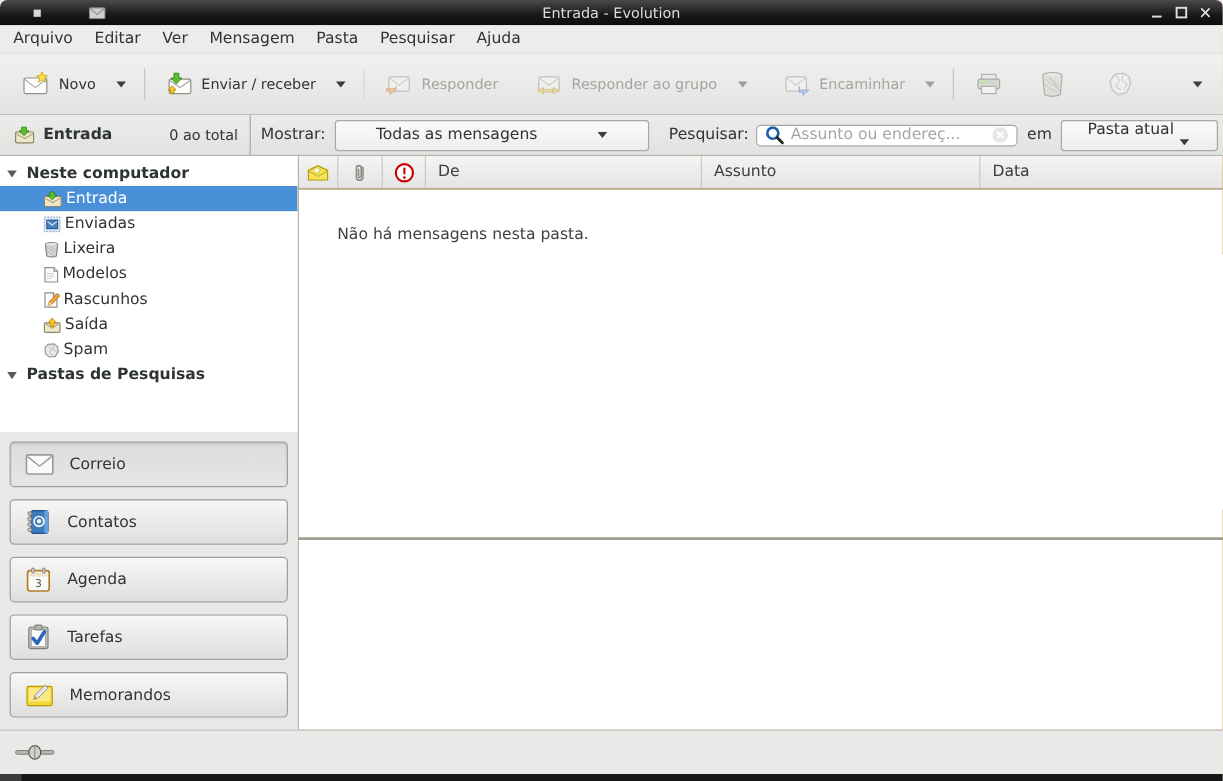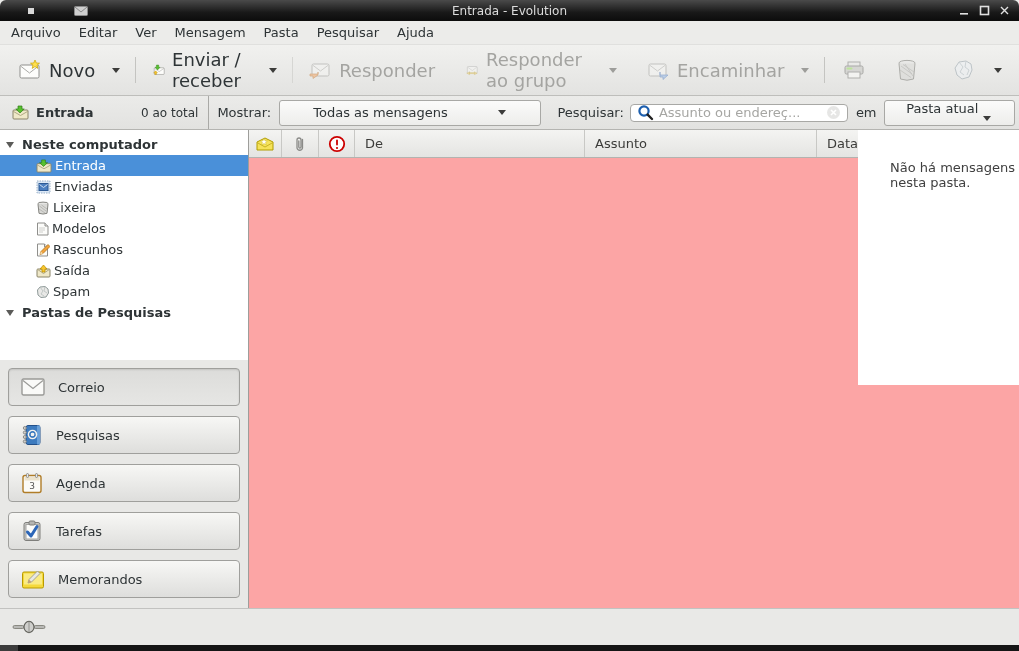--- a/index.html
+++ b/index.html
@@ -34,21 +34,21 @@
   }
   .menu-item { padding:3px 9px; }
 
   
   .toolbar {
     position:absolute; top:45px; left:0; right:0; height:51px;
     background:linear-gradient(#f1f1ef,#e3e3e1);
     border-bottom:1px solid #bebebb;
     display:flex; align-items:center; padding:0 10px;
   }
-  .tb-btn { display:flex; align-items:center; gap:7px; padding:6px 8px; border-radius:3px; font-size:18px; }
+  .tb-btn { display:flex; align-items:center; gap:7px; padding:6px 8px; border-radius:3px; font-size:12px; }
   .tb-btn.disabled { color:#a4a4a1; }
   .tb-btn.disabled svg { opacity:.5; }
   .tb-caret { margin-left:2px; padding:10px 7px; display:flex; align-items:center; }
   .caret { width:0; height:0; border-left:4px solid transparent; border-right:4px solid transparent; border-top:5px solid #3c3c3a; }
   .caret.dim { border-top-color:#9d9d9a; }
   .tb-sep { width:1px; height:26px; background:#c4c4c1; margin:0 8px; }
   .tb-iconbtn { padding:6px 9px; display:flex; align-items:center; }
   .tb-spacer { flex:1; }
 
   
@@ -99,28 +99,28 @@
   
   .switcher { flex:1; background:#e8e8e6; padding:8px 8px 0 8px; display:flex; flex-direction:column; gap:10px; }
   .sw-btn {
     height:38px; border:1px solid #9f9f9c; border-radius:4px;
     background:linear-gradient(#f7f7f5,#dededc);
     display:flex; align-items:center; padding:0 12px; gap:13px;
   }
   .sw-btn.active { background:linear-gradient(#dcdcda,#e6e6e4); box-shadow:inset 0 1px 2px rgba(0,0,0,.12); }
 
   
-  .main { flex:1; display:flex; flex-direction:row; background:#fca5a5; }
+  .main { flex:1; display:flex; flex-direction:column; background:#a16207; }
   .list-header { height:28px; display:flex; background:linear-gradient(#f4f4f2,#e4e4e2); border-bottom:1px solid #b3b3b0; }
   .col { display:flex; align-items:center; border-right:1px solid #c8c8c5; padding-left:10px; color:#3c3c3a; }
   .col.icon-col { justify-content:center; padding-left:0; }
   .col-flag { width:33px; } .col-attach { width:37px; } .col-prio { width:36px; }
   .col-de { width:230px; } .col-assunto { width:232px; }
   .col-data { flex:1; border-right:none; }
-  .list-body { height:255px; background:#fff; }
+  .list-body { height:290px; background:#fff; }
   .empty-text { padding:30px 0 0 32px; color:#404040; }
   .splitter { height:2px; background:#9c9c99; }
   .preview { flex:1; background:#fff; }
 
   
   .statusbar {
     position:absolute; top:608px; left:0; right:0; height:37px;
     background:#e9e9e7; border-top:1px solid #c2c2c0;
     display:flex; align-items:center; padding-left:12px;
   }
@@ -392,21 +392,21 @@
             <rect x="5" y="1.5" width="14" height="19" rx="2" fill="#3d7bbf" stroke="#235089"></rect>
             <rect x="16" y="1.5" width="3" height="19" fill="#6aa0d8"></rect>
             <circle cx="11.5" cy="10.5" r="4.8" fill="#f2f2ef"></circle>
             <circle cx="11.5" cy="10.5" r="2.6" fill="none" stroke="#3d7bbf" stroke-width="1.2"></circle>
             <path d="M14.1 10.5 A2.6 2.6 0 1 1 13 8.2" fill="none" stroke="#3d7bbf" stroke-width="1.2"></path>
             <circle cx="3.8" cy="4" r="1.5" fill="#cfcfcc" stroke="#8a8a87"></circle>
             <circle cx="3.8" cy="8.5" r="1.5" fill="#cfcfcc" stroke="#8a8a87"></circle>
             <circle cx="3.8" cy="13" r="1.5" fill="#cfcfcc" stroke="#8a8a87"></circle>
             <circle cx="3.8" cy="17.5" r="1.5" fill="#cfcfcc" stroke="#8a8a87"></circle>
           </svg>
-          <span>Pesquisas</span>
+          <span>Contatos</span>
         </div>
         <div class="sw-btn">
           <svg width="22" height="22" viewBox="0 0 22 22">
             <rect x="2" y="3.5" width="18" height="17" rx="2" fill="#fbfbf8" stroke="#b07d28" stroke-width="1.4"></rect>
             <rect x="3.5" y="5" width="15" height="3.5" fill="#ece3cd"></rect>
             <rect x="5.5" y="1.5" width="2" height="4" rx="1" fill="#e6e6e3" stroke="#8f8f8c"></rect>
             <rect x="14.5" y="1.5" width="2" height="4" rx="1" fill="#e6e6e3" stroke="#8f8f8c"></rect>
             <text x="11" y="17" text-anchor="middle" font-size="9" fill="#555553">3</text>
           </svg>
           <span>Agenda</span>

